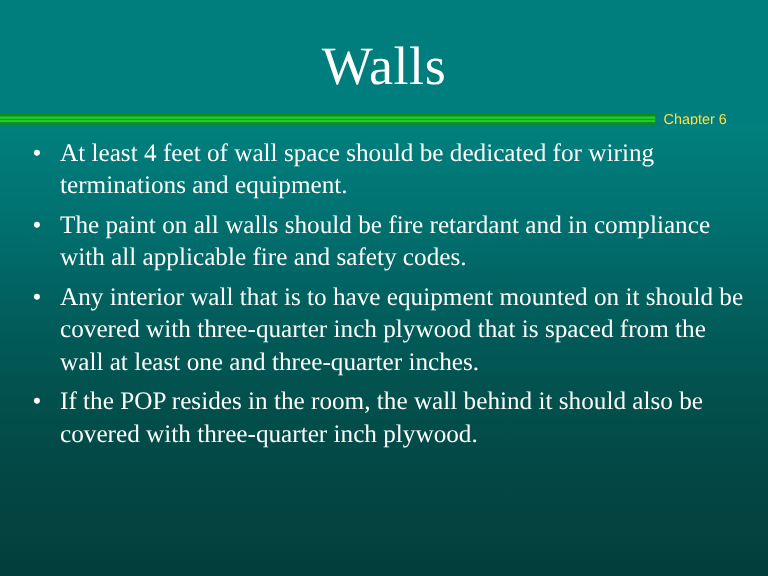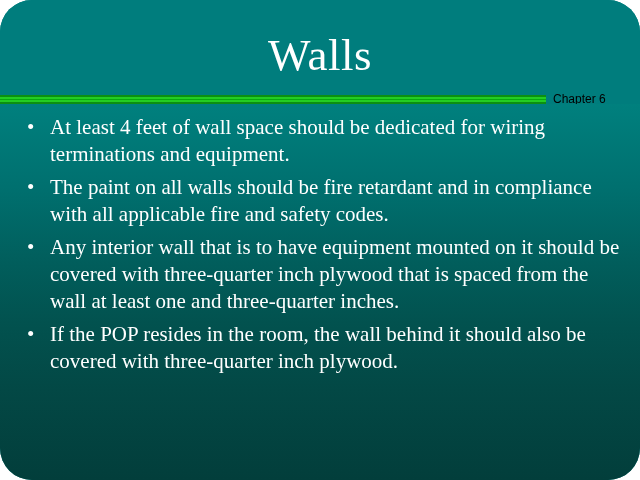--- a/index.html
+++ b/index.html
@@ -12,21 +12,20 @@
     overflow: hidden;
     font-family: "Liberation Serif", "DejaVu Serif", serif;
   }
 
   #slide {
     position: relative;
     width: 640px;
     height: 480px;
     background: #007d7d;
     overflow: hidden;
-    border-radius: 32px;
   }
 
   
   #header-band {
     position: absolute;
     left: 0;
     top: 0;
     width: 640px;
     height: 92px;
     background: #007d7d;
@@ -79,21 +78,21 @@
     background: #0c8f12;
   }
 
   #chapter-label {
     position: absolute;
     left: 553px;
     top: 92px;
     font-family: "Liberation Sans", "DejaVu Sans", sans-serif;
     font-size: 12px;
     line-height: 14px;
-    color: #000000;
+    color: #fde047;
     white-space: nowrap;
   }
 
   
   #body-area {
     position: absolute;
     left: 0;
     top: 104px;
     width: 640px;
     height: 376px;

